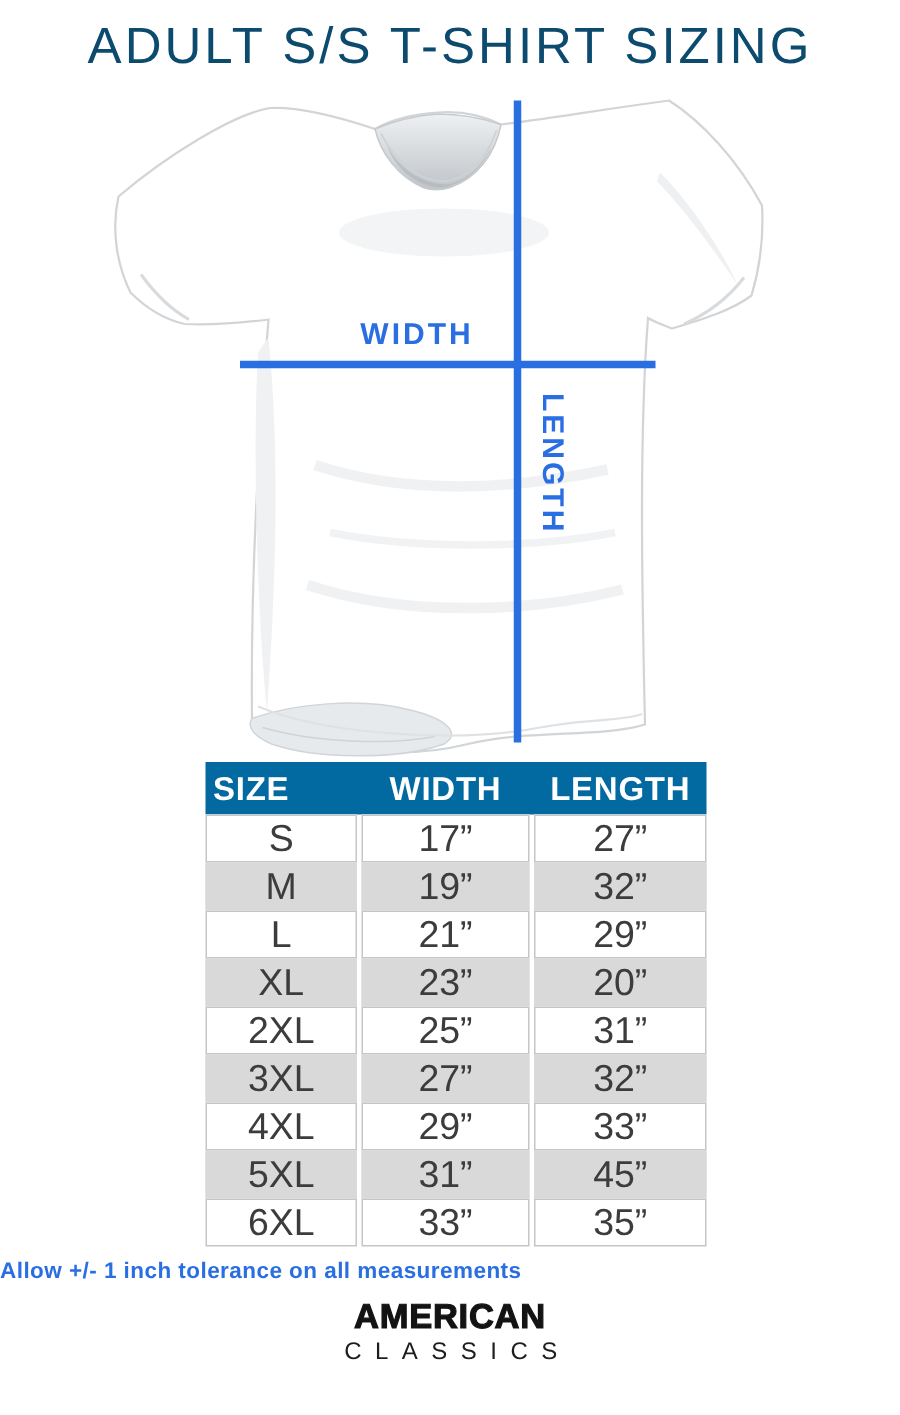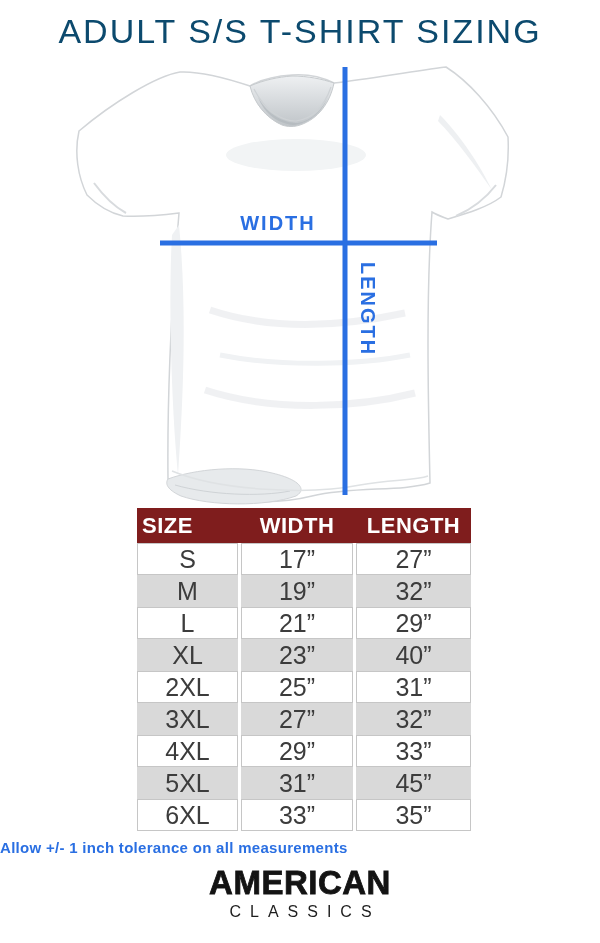--- a/index.html
+++ b/index.html
@@ -17,21 +17,21 @@
   .measure-label {
     position:absolute; color:#2a6fe2; font-weight:bold;
     font-size:20px; letter-spacing:2px; white-space:nowrap;
   }
   .width-label { left:235px; top:212px; width:86px; text-align:center; }
   .length-label { left:379px; top:262px; transform:rotate(90deg); transform-origin:0 0; }
 
   .size-table { position:absolute; left:137px; top:508px; width:334px; }
   .thead {
     display:grid; grid-template-columns:101px 112px 115px; column-gap:3px;
-    background:#7f1d1d; height:35px; align-items:center;
+    background:#0369a1; height:35px; align-items:center;
     color:#ffffff; font-weight:bold; font-size:22px;
   }
   .th { text-align:center; letter-spacing:0.5px; }
   .th-size { text-align:left; padding-left:5px; }
   .trow {
     display:grid; grid-template-columns:101px 112px 115px; column-gap:3px;
     height:32px;
   }
   .td {
     box-sizing:border-box; height:32px; line-height:30px;
@@ -40,21 +40,21 @@
   .trow.white .td { background:#ffffff; border:1px solid #c6c6c6; }
   .trow.gray  .td { background:#d9d9d9; border:1px solid #d9d9d9; }
 
   .tolerance {
     position:absolute; top:839px; left:0; width:100%;
     text-align:left; color:#2a6fe2; font-weight:bold; font-size:15px;
     letter-spacing:0.3px;
   }
   .brand { position:absolute; top:866px; left:0; width:100%; text-align:center; }
   .brand-line1 {
-    font-size:33px; font-weight:bold; color:#131313; line-height:1;
+    font-size:23px; font-weight:bold; color:#131313; line-height:1;
     letter-spacing:0.5px; -webkit-text-stroke:0.8px #131313;
   }
   .brand-line2 {
     font-size:16px; color:#1d1d1d; letter-spacing:9px; margin-top:4px;
     transform:translateX(5px);
   }
 </style>
 </head>
 <body>
 
@@ -131,21 +131,21 @@
       <div class="td">32”</div>
     </div>
     <div class="trow white">
       <div class="td">L</div>
       <div class="td">21”</div>
       <div class="td">29”</div>
     </div>
     <div class="trow gray">
       <div class="td">XL</div>
       <div class="td">23”</div>
-      <div class="td">40”</div>
+      <div class="td">20”</div>
     </div>
     <div class="trow white">
       <div class="td">2XL</div>
       <div class="td">25”</div>
       <div class="td">31”</div>
     </div>
     <div class="trow gray">
       <div class="td">3XL</div>
       <div class="td">27”</div>
       <div class="td">32”</div>

